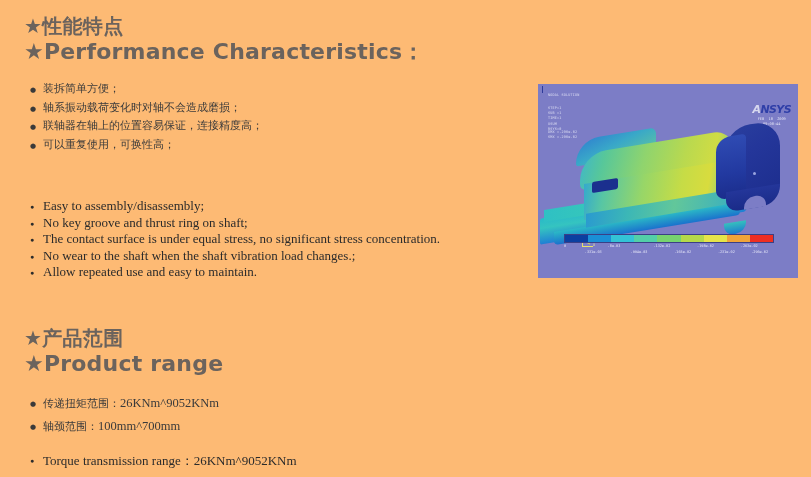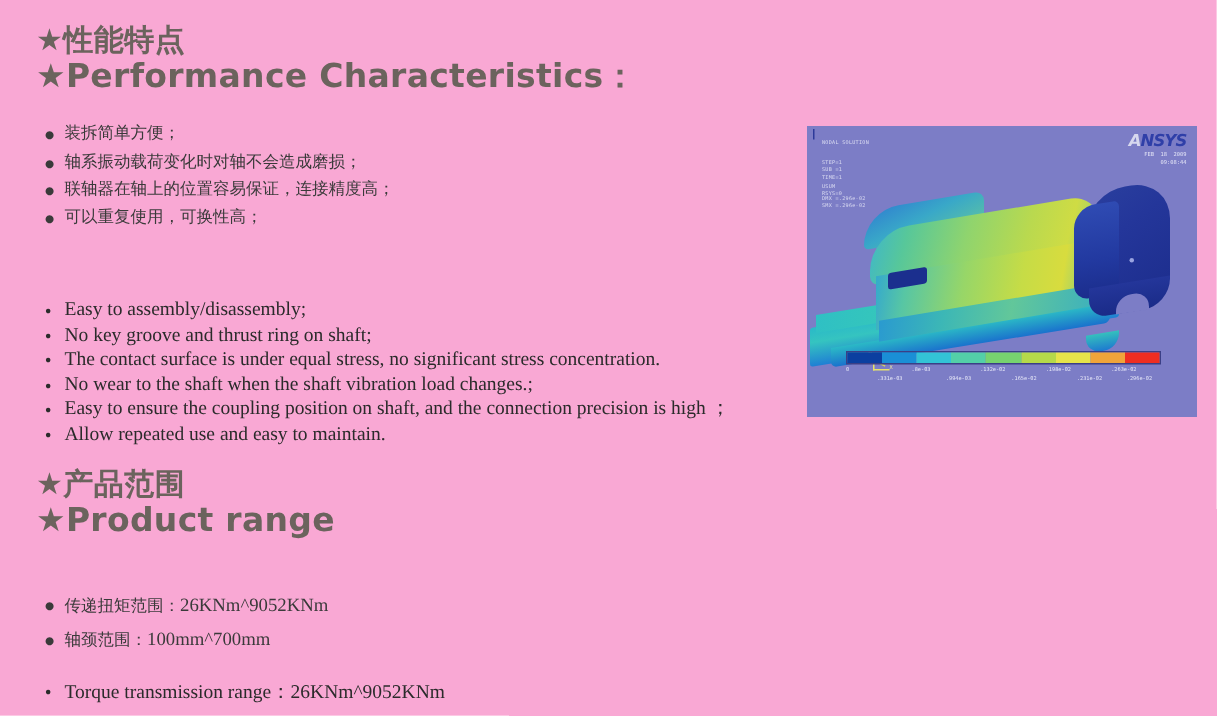--- a/index.html
+++ b/index.html
@@ -12,21 +12,21 @@
     width: 811px;
     height: 477px;
     position: relative;
     overflow: hidden;
     font-family: "Liberation Sans", "DejaVu Sans", sans-serif;
   }
 
   .page {
     position: absolute;
     inset: 0;
-    background: #f9a8d4;
+    background: #fdba74;
     text-decoration: underline;
   }
 
   
   .heading-block {
     position: absolute;
     left: 24px;
   }
   .heading-cn {
     font-family: "DejaVu Sans", "Liberation Sans", sans-serif;
@@ -147,22 +147,22 @@
     white-space: pre;
     opacity: 0.92;
   }
   .fig-meta.m1 { top: 9px; }
   .fig-meta.m2 { top: 22px; }
   .fig-meta.m3 { top: 46px; }
 
   .ansys-logo {
     position: absolute;
     right: 7px;
-    top: 4px;
-    text-align: right;
+    top: 20px;
+    text-align: center;
   }
   .ansys-word {
     font-family: "DejaVu Sans", "Liberation Sans", sans-serif;
     font-weight: bold;
     font-style: italic;
     font-size: 11px;
     letter-spacing: -0.6px;
     line-height: 12px;
   }
   .ansys-word .a { color: #d7d8ee; }
@@ -386,25 +386,24 @@
     <li>轴系振动载荷变化时对轴不会造成磨损；</li>
     <li>联轴器在轴上的位置容易保证，连接精度高；</li>
     <li>可以重复使用，可换性高；</li>
   </ul>
 
   <ul class="list list-en" style="top:198px">
     <li>Easy to assembly/disassembly;</li>
     <li>No key groove and thrust ring on shaft;</li>
     <li>The contact surface is under equal stress, no significant stress concentration.</li>
     <li>No wear to the shaft when the shaft vibration load changes.;</li>
-    <li>Easy to ensure the coupling position on shaft, and the connection precision is high ；</li>
     <li>Allow repeated use and easy to maintain.</li>
   </ul>
 
-  <div class="heading-block" style="top:310px">
+  <div class="heading-block" style="top:326px">
     <div class="heading-cn">★产品范围</div>
     <div class="heading-en">★Product range</div>
   </div>
 
   <ul class="list list-spec-cn" style="top:392px">
     <li><span>传递扭矩范围：</span><span class="val">26KNm^9052KNm</span></li>
     <li><span>轴颈范围：</span><span class="val">100mm^700mm</span></li>
   </ul>
 
   <ul class="list list-spec-en" style="top:436px">

